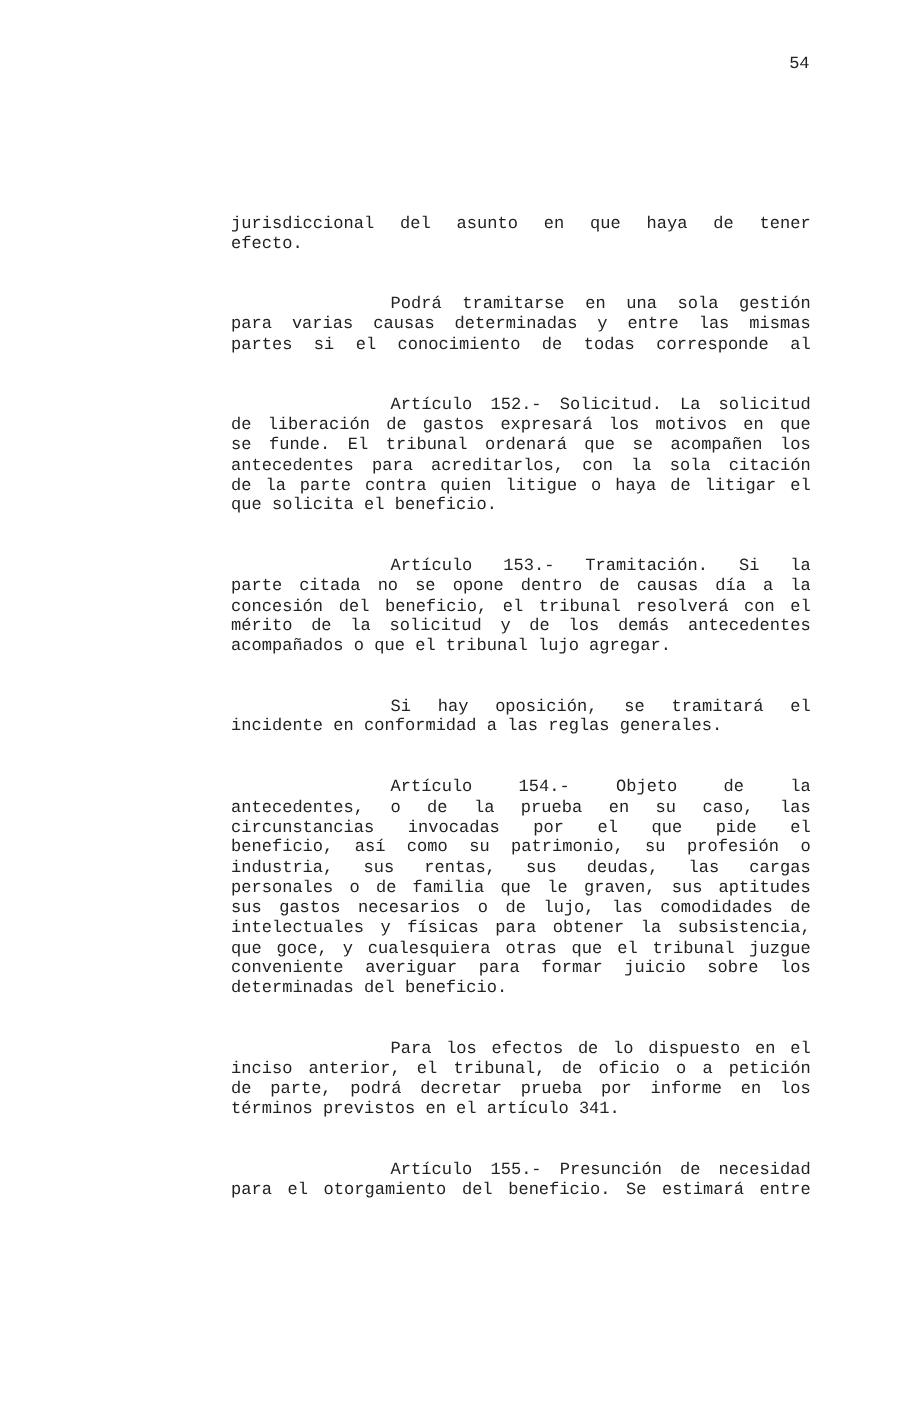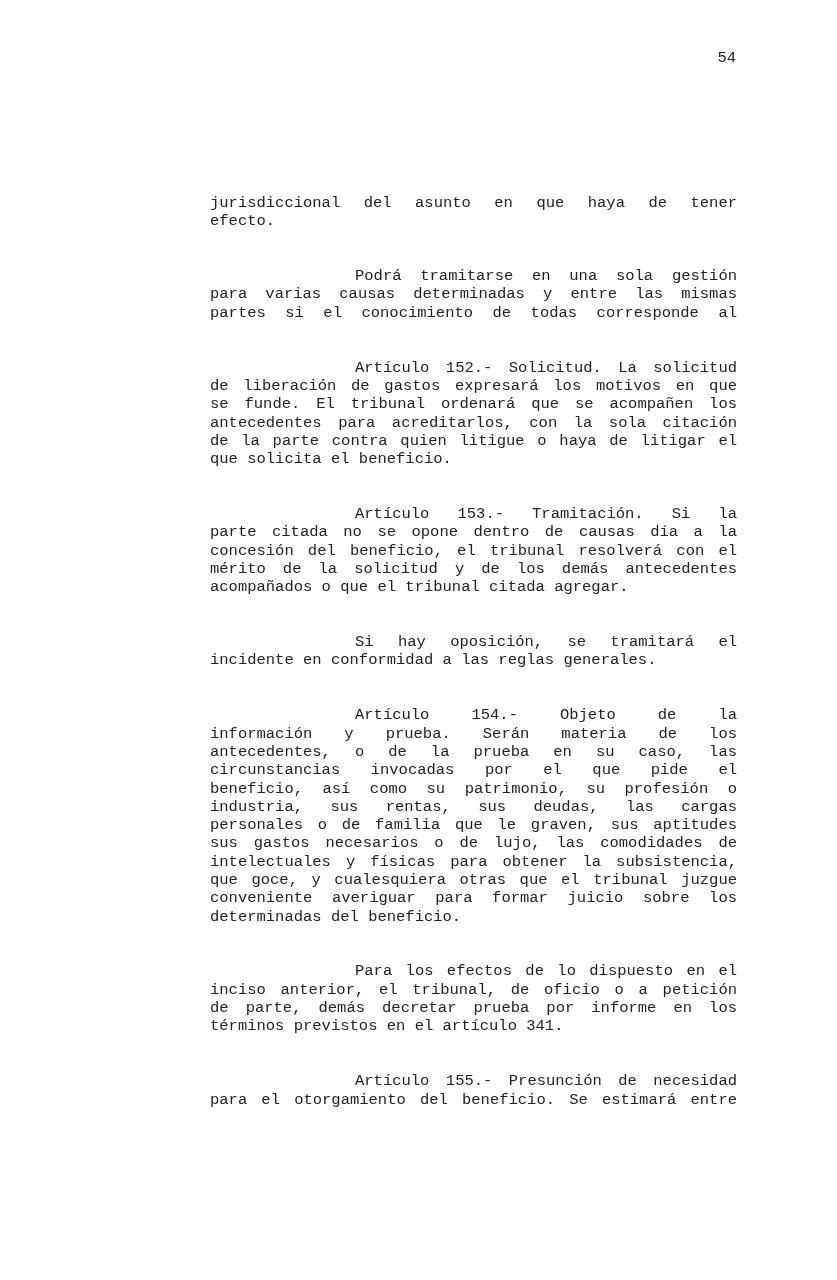--- a/index.html
+++ b/index.html
@@ -41,44 +41,43 @@
         <span class="line j">se funde. El tribunal ordenará que se acompañen los</span>
         <span class="line j">antecedentes para acreditarlos, con la sola citación</span>
         <span class="line j">de la parte contra quien litigue o haya de litigar el</span>
         <span class="line">que solicita el beneficio.</span>
       </div>
       <div class="para">
         <span class="line j first">Artículo 153.- Tramitación. Si la</span>
         <span class="line j">parte citada no se opone dentro de causas día a la</span>
         <span class="line j">concesión del beneficio, el tribunal resolverá con el</span>
         <span class="line j">mérito de la solicitud y de los demás antecedentes</span>
-        <span class="line">acompañados o que el tribunal citada agregar.</span>
+        <span class="line">acompañados o que el tribunal lujo agregar.</span>
       </div>
       <div class="para">
         <span class="line j first">Si hay oposición, se tramitará el</span>
         <span class="line">incidente en conformidad a las reglas generales.</span>
       </div>
       <div class="para">
         <span class="line j first">Artículo 154.- Objeto de la</span>
-        <span class="line j">información y prueba. Serán materia de los</span>
         <span class="line j">antecedentes, o de la prueba en su caso, las</span>
         <span class="line j">circunstancias invocadas por el que pide el</span>
         <span class="line j">beneficio, así como su patrimonio, su profesión o</span>
         <span class="line j">industria, sus rentas, sus deudas, las cargas</span>
         <span class="line j">personales o de familia que le graven, sus aptitudes</span>
         <span class="line j">sus gastos necesarios o de lujo, las comodidades de</span>
         <span class="line j">intelectuales y físicas para obtener la subsistencia,</span>
         <span class="line j">que goce, y cualesquiera otras que el tribunal juzgue</span>
         <span class="line j">conveniente averiguar para formar juicio sobre los</span>
         <span class="line">determinadas del beneficio.</span>
       </div>
       <div class="para">
         <span class="line j first">Para los efectos de lo dispuesto en el</span>
         <span class="line j">inciso anterior, el tribunal, de oficio o a petición</span>
-        <span class="line j">de parte, demás decretar prueba por informe en los</span>
+        <span class="line j">de parte, podrá decretar prueba por informe en los</span>
         <span class="line">términos previstos en el artículo 341.</span>
       </div>
       <div class="para">
         <span class="line j first">Artículo 155.- Presunción de necesidad</span>
         <span class="line j">para el otorgamiento del beneficio. Se estimará entre</span>
       </div>
     </div>
 </div>
 
 </body></html>

